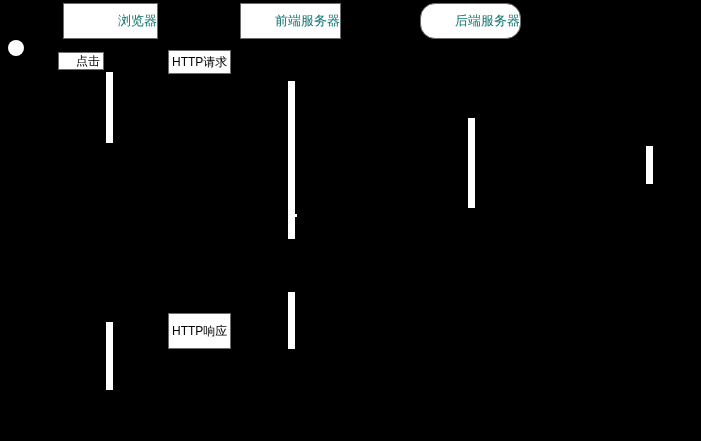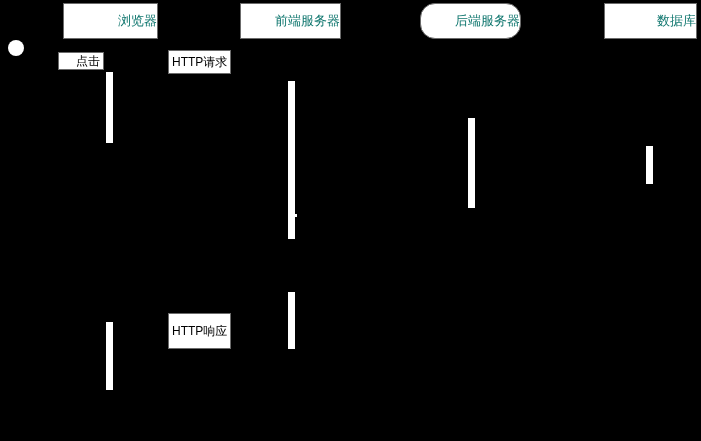--- a/index.html
+++ b/index.html
@@ -65,23 +65,20 @@
 
   <div class="lifeline-box" style="left:63px; top:3px; width:95px; height:36px;">
     <span>浏览器</span>
   </div>
   <div class="lifeline-box" style="left:240px; top:3px; width:101px; height:36px;">
     <span>前端服务器</span>
   </div>
   <div class="lifeline-box" style="left:420px; top:3px; width:101px; height:36px;border-radius:15px;">
     <span>后端服务器</span>
   </div>
-  <div class="lifeline-box" style="left:604px; top:3px; width:93px; height:36px;">
-    <span>数据库</span>
-  </div>
 
   <div class="activation" style="left:106px; top:72px; width:7px; height:71px;"></div>
   <div class="activation" style="left:288px; top:81px; width:7px; height:158px;"></div>
   <div class="activation" style="left:468px; top:118px; width:7px; height:90px;"></div>
   <div class="activation" style="left:646px; top:146px; width:7px; height:38px;"></div>
   <div class="activation" style="left:288px; top:292px; width:7px; height:57px;"></div>
   <div class="activation" style="left:106px; top:322px; width:7px; height:68px;"></div>
 
   <div class="tick" style="left:292px; top:214px; width:5px; height:3px;"></div>
   <div class="tick" style="left:470px; top:180px; width:4px; height:3px;"></div>

